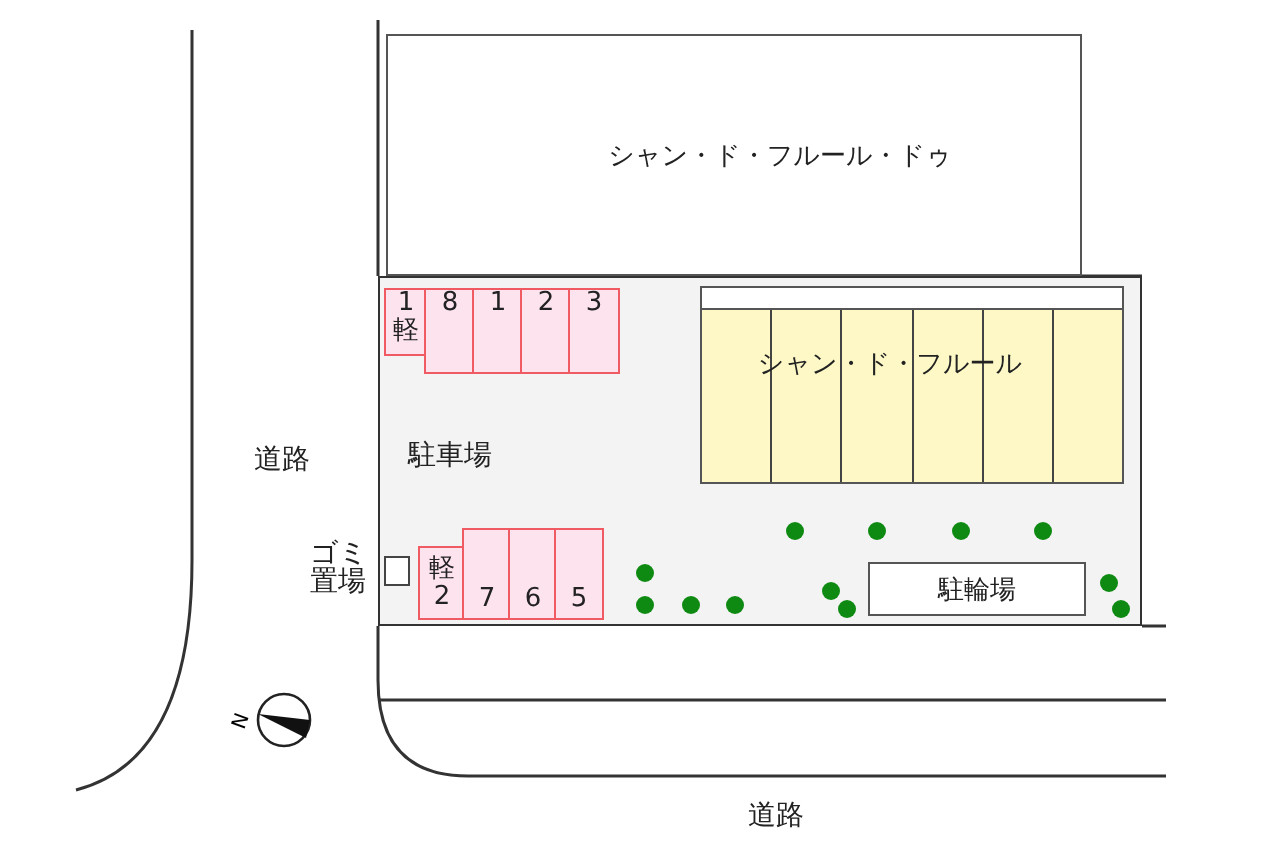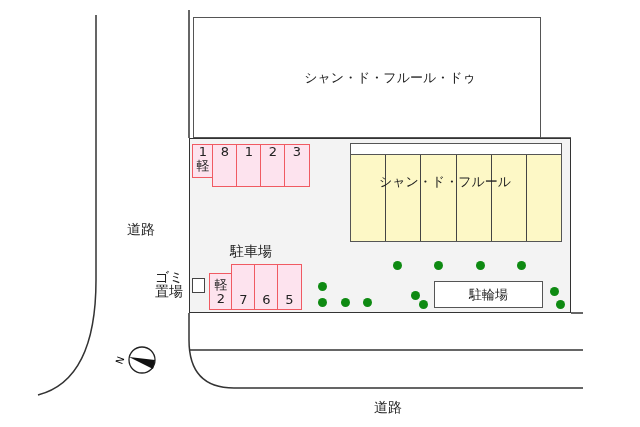--- a/index.html
+++ b/index.html
@@ -68,21 +68,21 @@
   <div class="slot" style="left:46px;top:5px;width:26px;height:43px;">
     <div>1</div>
   </div>
   <div class="slot" style="left:70px;top:5px;width:26px;height:43px;">
     <div>2</div>
   </div>
   <div class="slot" style="left:94px;top:5px;width:26px;height:43px;">
     <div>3</div>
   </div>
 
-  <div class="txt" style="left:40px;top:80px;margin-top:24px;">駐車場</div>
+  <div class="txt" style="left:14px;top:80px;">駐車場</div>
 
   <div class="slot" style="left:19px;top:134px;width:24px;height:37px;padding-top:4px;">
     <div>軽</div>
     <div>2</div>
   </div>
   <div class="slot" style="left:41px;top:125px;width:25px;height:46px;padding-top:28px;">
     <div>7</div>
   </div>
   <div class="slot" style="left:64px;top:125px;width:25px;height:46px;padding-top:28px;">
     <div>6</div>

